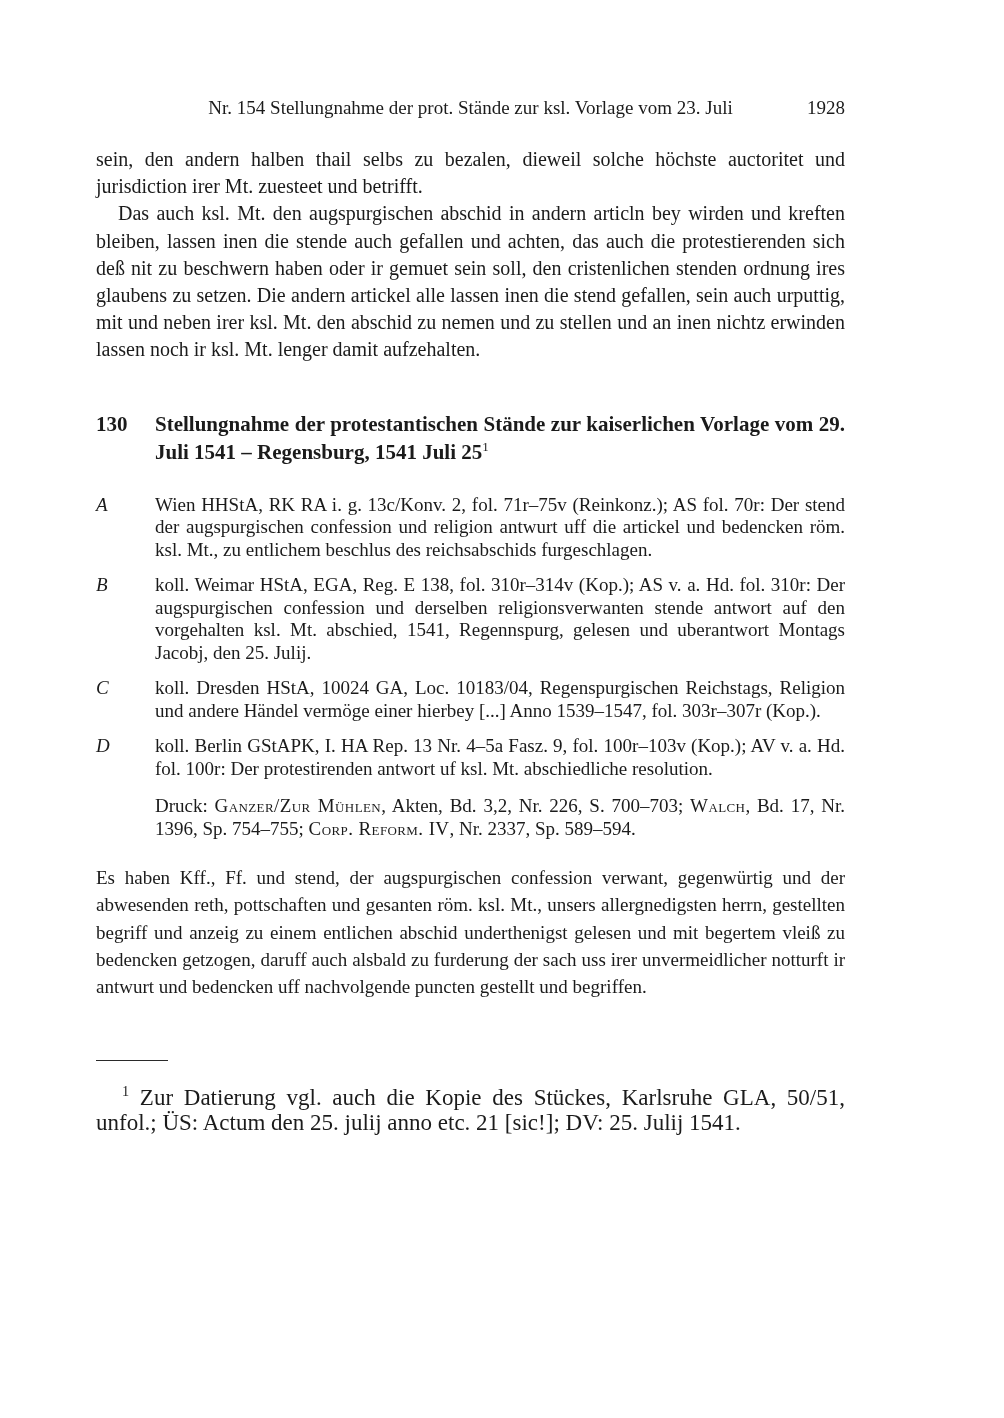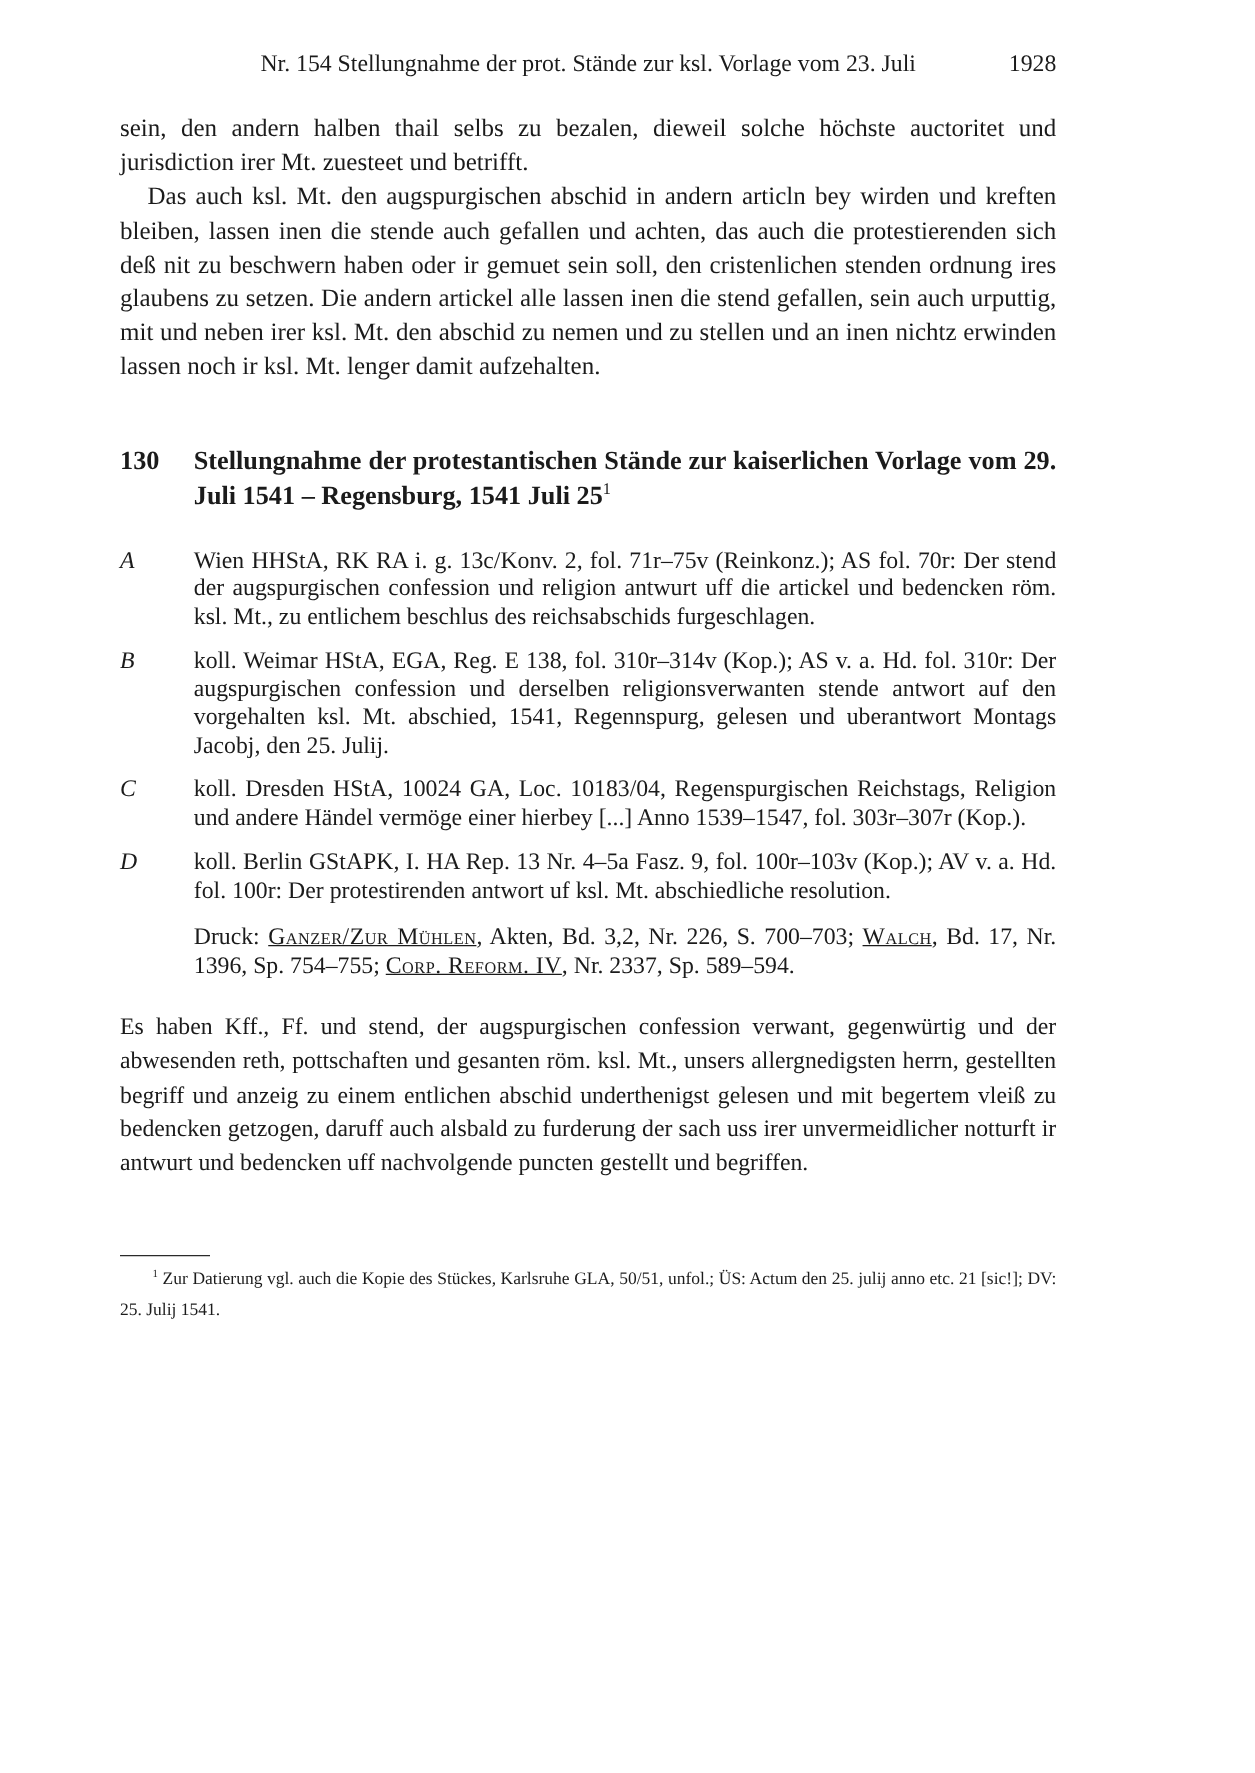--- a/index.html
+++ b/index.html
@@ -3,21 +3,21 @@
 <meta charset="utf-8">
 <style>
   * { margin: 0; padding: 0; box-sizing: border-box; }
   html, body { background: #e8e8e8; }
   .page {
     width: 1004px;
     height: 1418px;
     background: #ffffff;
     color: #1b1b1b;
     font-family: "Liberation Serif", serif;
-    padding: 40px 159px 0 96px;
+    padding: 96px 159px 0 96px;
     position: relative;
     overflow: hidden;
     margin: 0 auto;
   }
   
   .page-header {
     position: relative;
     font-size: 19px;
     line-height: 24px;
     text-align: center;
@@ -70,39 +70,39 @@
   .druck-entry {
     margin-top: 15px;
     margin-left: 59px;
     font-size: 19px;
     line-height: 22.5px;
     text-align: justify;
     hyphens: auto;
   }
   .seg-italic { }
   .seg-roman { font-style: normal; }
-  .seg-smallcaps { font-style: normal; font-variant: small-caps; letter-spacing: 0.4px; text-decoration: underline; }
+  .seg-smallcaps { font-style: normal; font-variant: small-caps; letter-spacing: 0.4px; }
   
   p.closing-para {
     margin-top: 24px;
     font-size: 19px;
     line-height: 27.2px;
     text-align: justify;
     hyphens: auto;
   }
   
   .footnote-sep {
     margin-top: 60px;
     width: 72px;
     border: 0;
     border-top: 1.5px solid #2a2a2a;
   }
   p.footnote-text {
-    margin-top: 6px;
-    font-size: 14px;
+    margin-top: 24px;
+    font-size: 23px;
     line-height: 25px;
     text-align: justify;
     text-indent: 26px;
     hyphens: auto;
   }
 </style>
 </head>
 <body>
 
 <div class="page">

